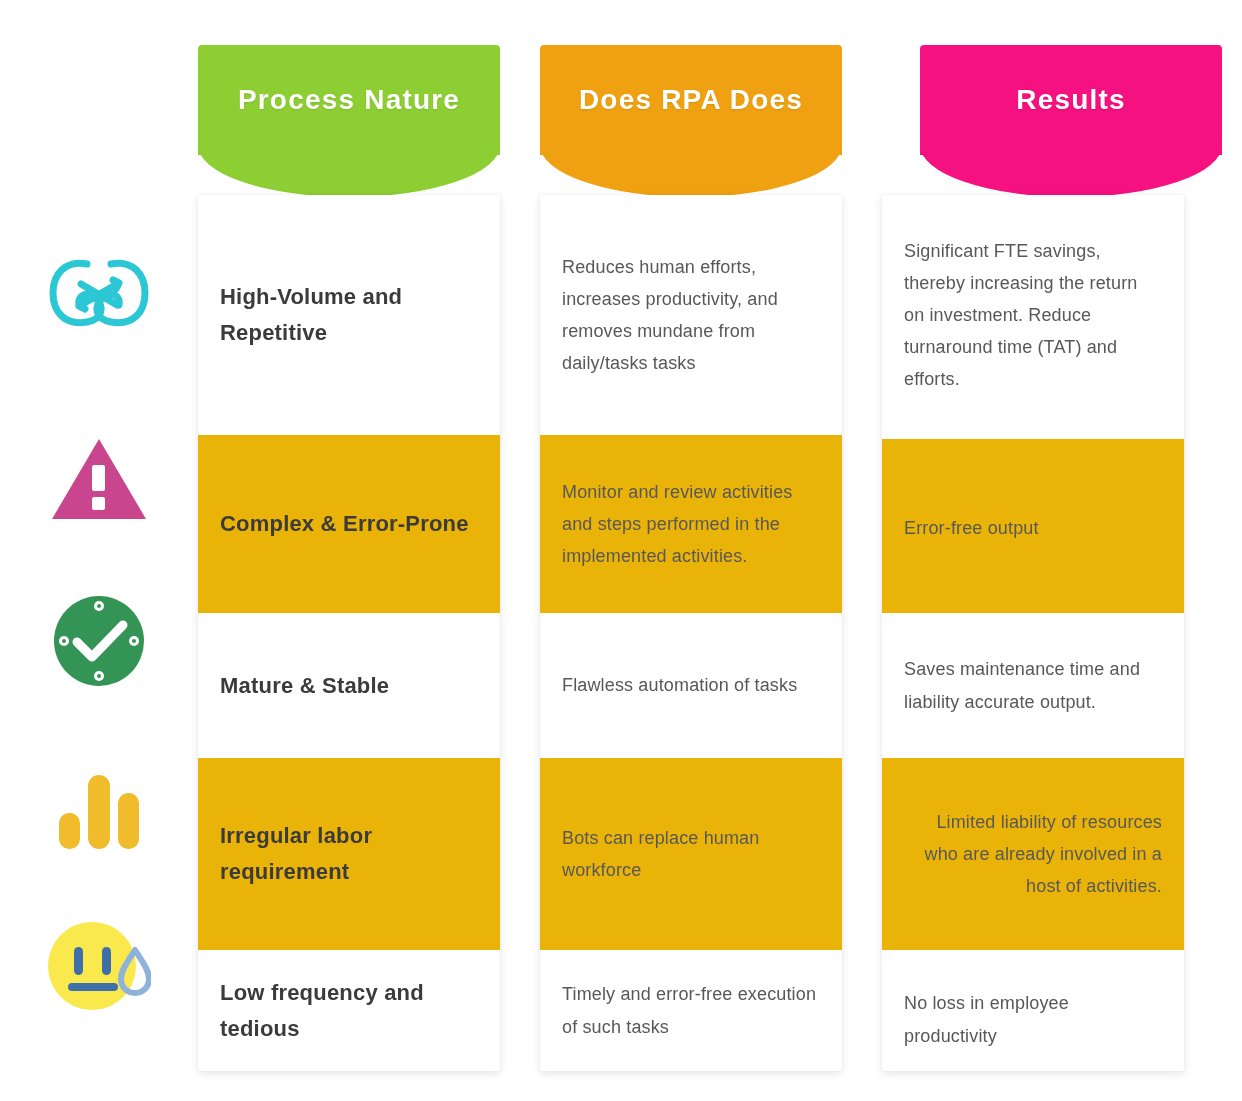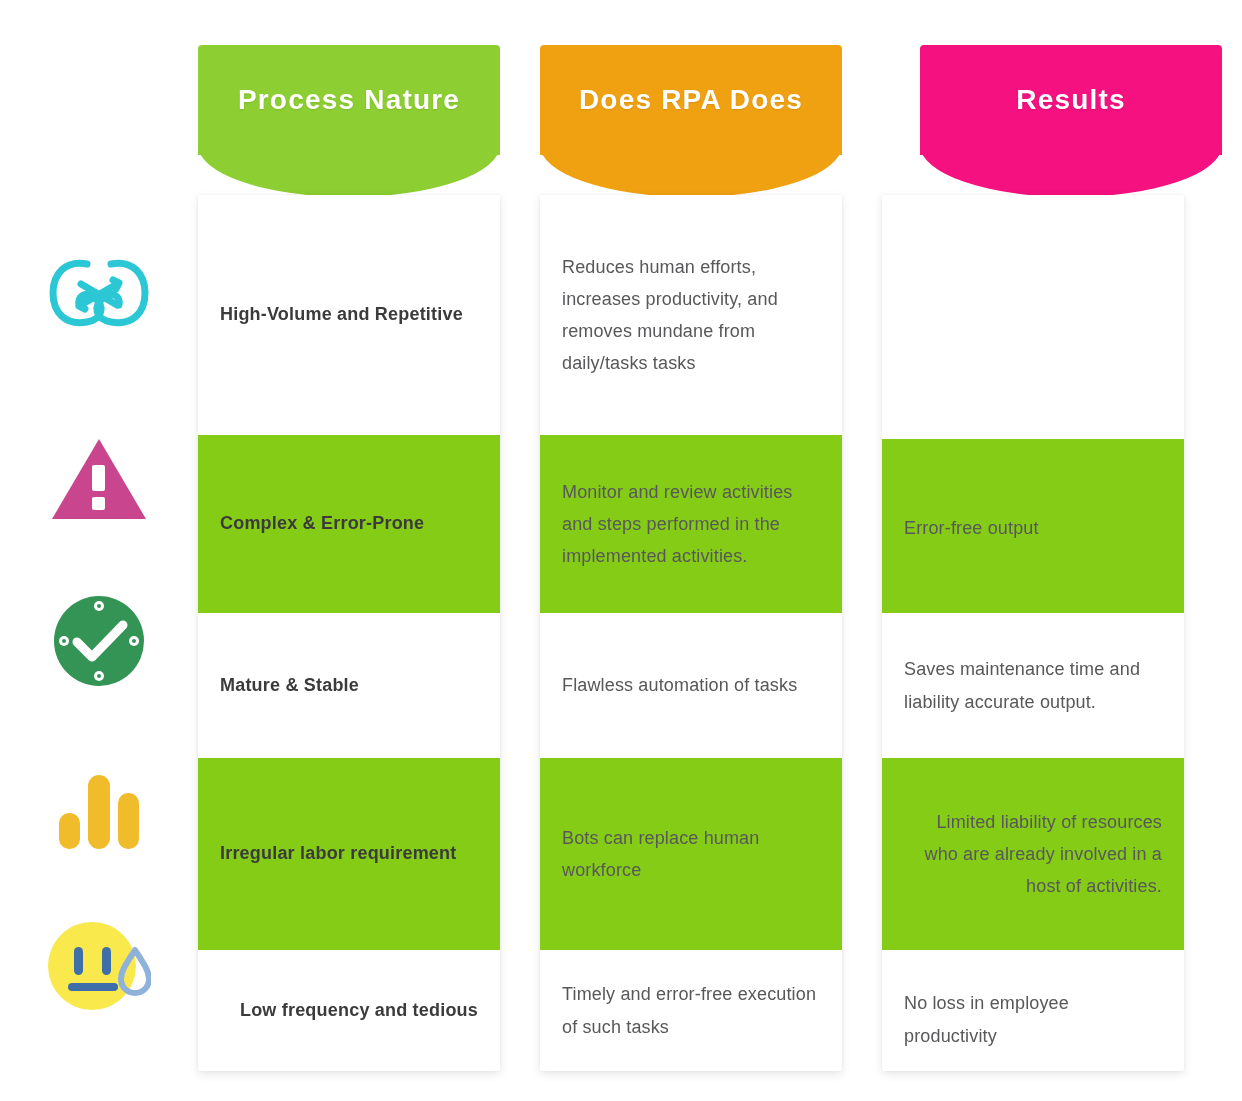--- a/index.html
+++ b/index.html
@@ -90,26 +90,26 @@
   }
 
   .cell {
     position: absolute;
     left: 0;
     width: 302px;
     padding: 0 22px;
     display: flex;
     align-items: center;
   }
-  .cell.shaded { background: #84cc16; }
+  .cell.shaded { background: #eab308; }
   .cell.plain  { background: #ffffff; }
 
   .cell-text-strong {
     color: #3b3b3b;
-    font-size: 18px;
+    font-size: 22px;
     font-weight: bold;
     line-height: 1.63;
     letter-spacing: 0.2px;
   }
   .cell-text-light {
     color: #58585a;
     font-size: 18px;
     font-weight: normal;
     line-height: 1.78;
     letter-spacing: 0.15px;
@@ -237,20 +237,23 @@
     </div>
   </div>
 
   <div class="column" style="left:882px;padding-left:38px;">
     <div class="col-head">
       <div class="head-body" style="background:#F5117F;"></div>
       <div class="head-curve" style="background:#F5117F;"></div>
       <div class="head-label">Results</div>
     </div>
     <div class="col-body">
+      <div class="cell plain" style="top:0px;   height:240px;">
+        <div class="cell-text-light">Significant FTE savings, thereby increasing the return on investment. Reduce turnaround time (TAT) and efforts.</div>
+      </div>
       <div class="cell shaded" style="top:244px; height:178px;">
         <div class="cell-text-light">Error-free output</div>
       </div>
       <div class="cell plain" style="top:418px; height:145px;">
         <div class="cell-text-light">Saves maintenance time and liability accurate output.</div>
       </div>
       <div class="cell shaded" style="top:563px; height:192px;text-align:right;">
         <div class="cell-text-light">Limited liability of resources who are already involved in a host of activities.</div>
       </div>
       <div class="cell plain" style="top:755px; height:121px;margin-top:9px;">

